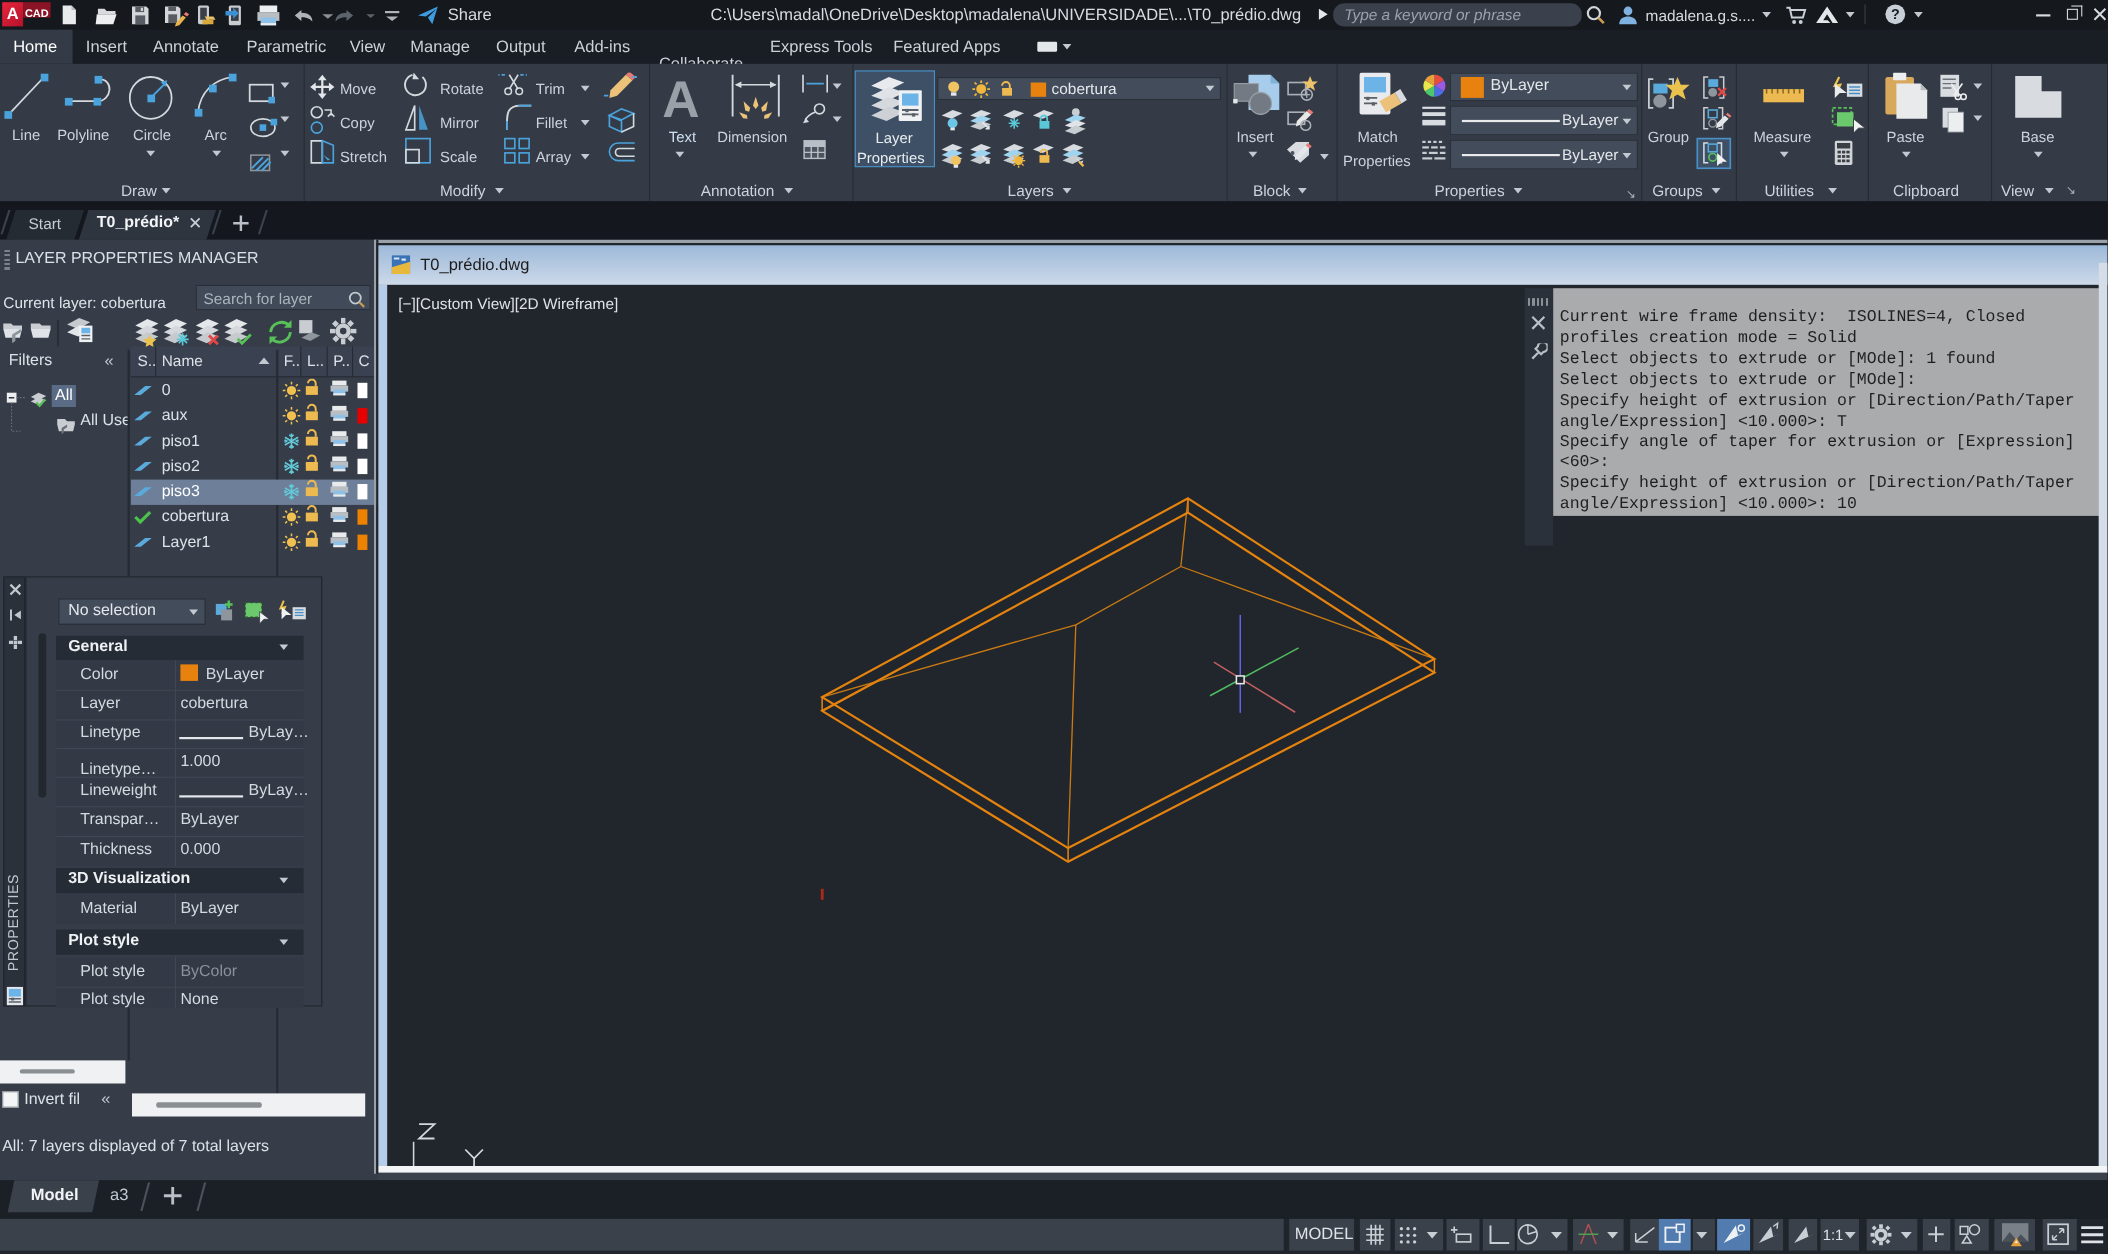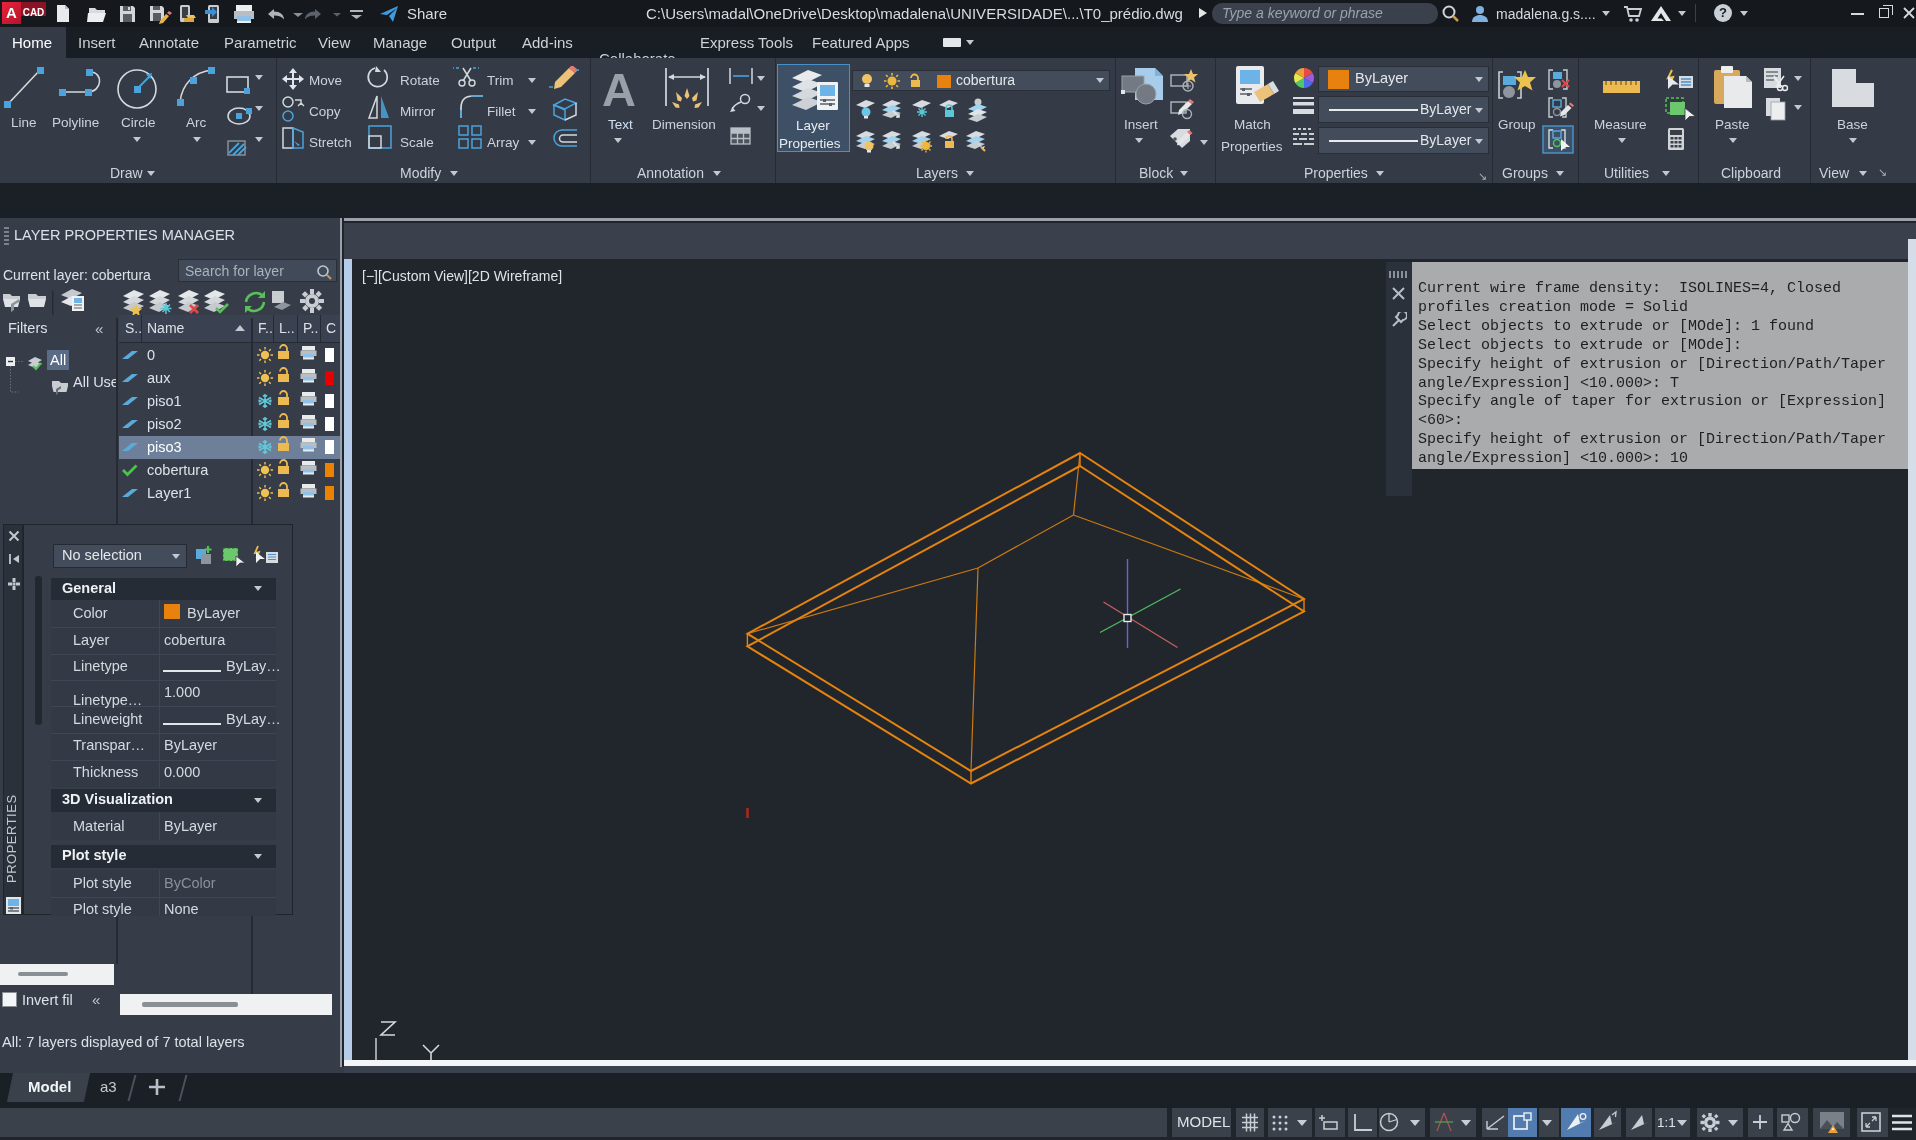--- a/index.html
+++ b/index.html
@@ -558,20 +558,35 @@
     <svg class="abs" style="left:1830px;top:11px;" width="46" height="40" viewBox="0 0 46 40">
       <path d="M2 0 h24 v14 h18 v24 H2 z" fill="#d8dce0"></path>
     </svg>
     <div class="lbl abs" style="left:1837px;top:59px;">Base</div>
     <div class="dd abs" style="left:1849px;top:80px;"></div>
     <div class="lbl abs" style="left:1819px;top:107px;font-size:14px;">View</div>
     <div class="dd abs" style="left:1859px;top:113px;"></div>
     <div class="abs" style="left:1878px;top:108px;color:#aab0b6;font-size:11px;">↘</div>
   </div>
 
+  <div class="abs" id="filetabs" style="left:0;top:183px;width:1916px;height:35px;background:#14181e;">
+    <div class="abs" style="left:4px;top:8px;width:2px;height:22px;background:#3a424d;transform:skewX(-18deg);"></div>
+    <div class="abs" style="left:10px;top:8px;width:62px;height:27px;background:#252b33;transform:skewX(-18deg);"></div>
+    <div class="abs" style="left:26px;top:12px;font-size:14px;color:#c6ccd3;">Start</div>
+    <div class="abs" style="left:76px;top:8px;width:116px;height:27px;background:#2e353f;transform:skewX(-18deg);"></div>
+    <div class="abs" style="left:88px;top:11px;font-size:14.5px;font-weight:bold;color:#f2f4f6;">T0_prédio*</div>
+    <svg class="abs" style="left:172px;top:14px;" width="11" height="11" viewBox="0 0 11 11">
+        <path d="M1.5 1.5 L9.5 9.5 M9.5 1.5 L1.5 9.5" stroke="#c6ccd3" stroke-width="1.7"></path>
+      </svg>
+    <div class="abs" style="left:196px;top:8px;width:2px;height:22px;background:#3a424d;transform:skewX(-18deg);"></div>
+    <svg class="abs" style="left:211px;top:12px;" width="16" height="16" viewBox="0 0 16 16">
+        <path d="M8 1 v14 M1 8 h14" stroke="#b9bfc6" stroke-width="2.2"></path>
+      </svg>
+    <div class="abs" style="left:238px;top:8px;width:2px;height:22px;background:#3a424d;transform:skewX(-18deg);"></div>
+  </div>
 
   <div class="abs" id="main" style="left:0;top:218px;width:1916px;height:855px;background:#3a414d;"></div>
 
   <div class="abs" id="lpm" style="left:0;top:218px;width:344px;height:855px;background:#363d49;color:#dde2e8;">
 
     <div class="abs" style="left:4px;top:9px;width:5px;height:20px;background:repeating-linear-gradient(#7a828c 0 2px,transparent 2px 4px);"></div>
     <div class="abs" style="left:14px;top:9px;font-size:14.5px;color:#dce1e7;">LAYER PROPERTIES MANAGER</div>
 
     <div class="abs" style="left:3px;top:49px;font-size:14px;">Current layer: cobertura</div>
     <div class="abs" style="left:178px;top:41px;width:159px;height:23px;background:#404a59;border:1px solid #2a2f37;">
@@ -774,20 +789,28 @@
     </div>
     <div class="abs" style="left:2px;top:816px;font-size:14.5px;">All: 7 layers displayed of 7 total layers</div>
   </div>
 
   <div class="abs" id="dwin" style="left:340px;top:218px;width:1576px;height:849px;">
     <div class="abs" style="left:0;top:0;width:1576px;height:3px;background:#9aa1a8;"></div>
     <div class="abs" style="left:0;top:3px;width:1576px;height:2px;background:#20242b;"></div>
     <div class="abs" style="left:0;top:0;width:2px;height:849px;background:#9aa1a8;"></div>
     <div class="abs" style="left:2px;top:0;width:2px;height:849px;background:#20242b;"></div>
 
+    <div class="abs" style="left:4px;top:5px;width:1572px;height:36px;background:linear-gradient(#9db9d9,#cdd9e9);">
+      <svg class="abs" style="left:12px;top:9px;" width="17" height="17" viewBox="0 0 17 17">
+        <rect x="0" y="0" width="17" height="17" fill="#3a72b8"></rect>
+        <path d="M0 11 L17 6 V17 H0 z" fill="#e8b83c"></path>
+        <path d="M2 2 h5 v2 h-5 z M9 3 h4 v2 h-4 z" fill="#d8e4f0"></path>
+      </svg>
+      <div class="abs" style="left:38px;top:9px;font-size:15px;color:#1c1c1c;">T0_prédio.dwg</div>
+    </div>
 
     <div class="abs" id="canvas" style="left:4px;top:41px;width:1568px;height:801px;background:#b5cde8;">
       <div class="abs" style="left:8px;top:0;width:1556px;height:801px;background:#21252c;"></div>
       <div class="abs" style="left:18px;top:9px;font-size:14px;color:#dfe3e7;">[−][Custom View][2D Wireframe]</div>
 
       <svg class="abs" style="left:16px;top:0;" width="1548" height="801" viewBox="0 0 1548 801">
         <g fill="none">
 
           <g stroke="#c97a12" stroke-width="1.2">
             <path d="M387.4 374.7 L618 309"></path>

